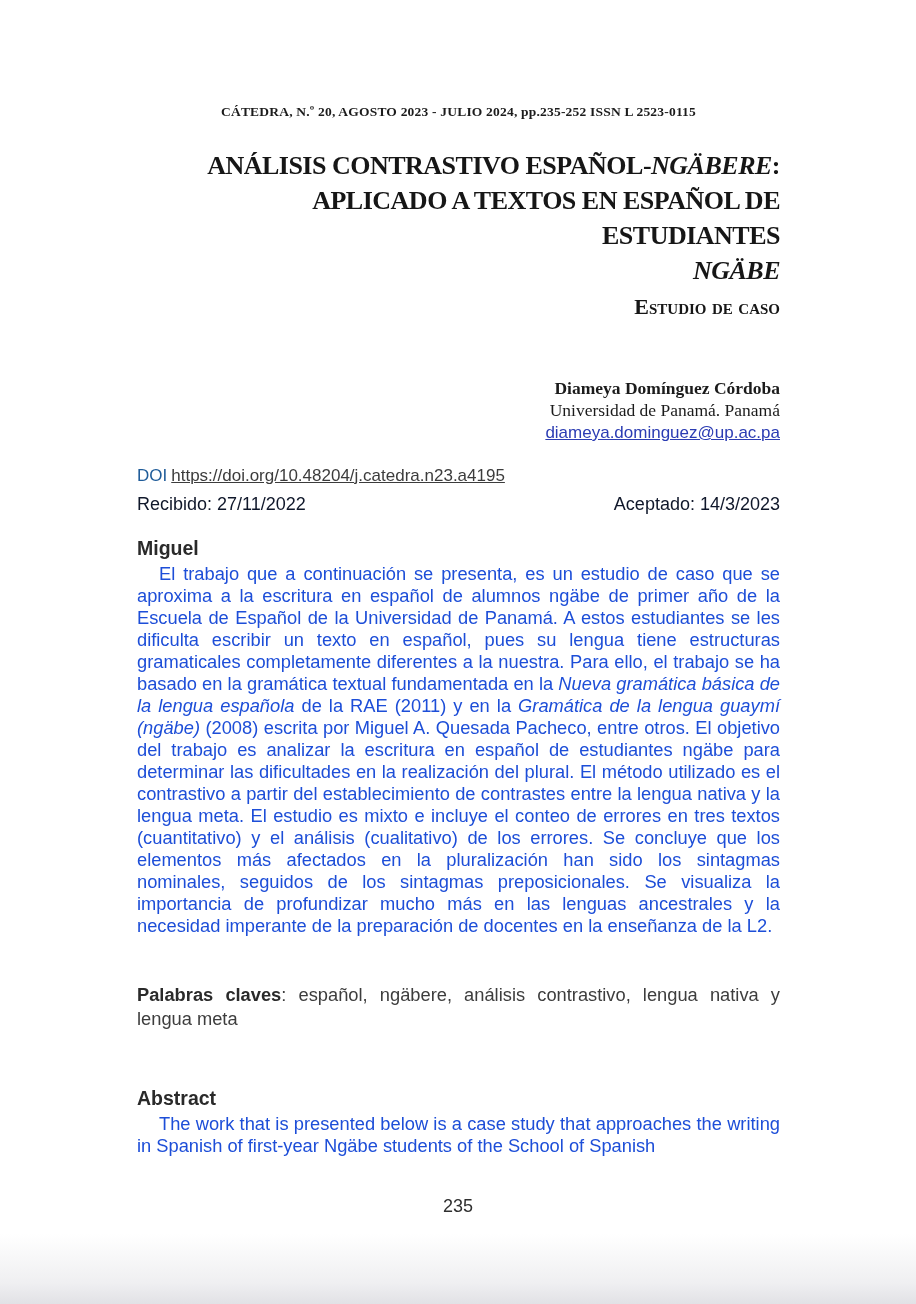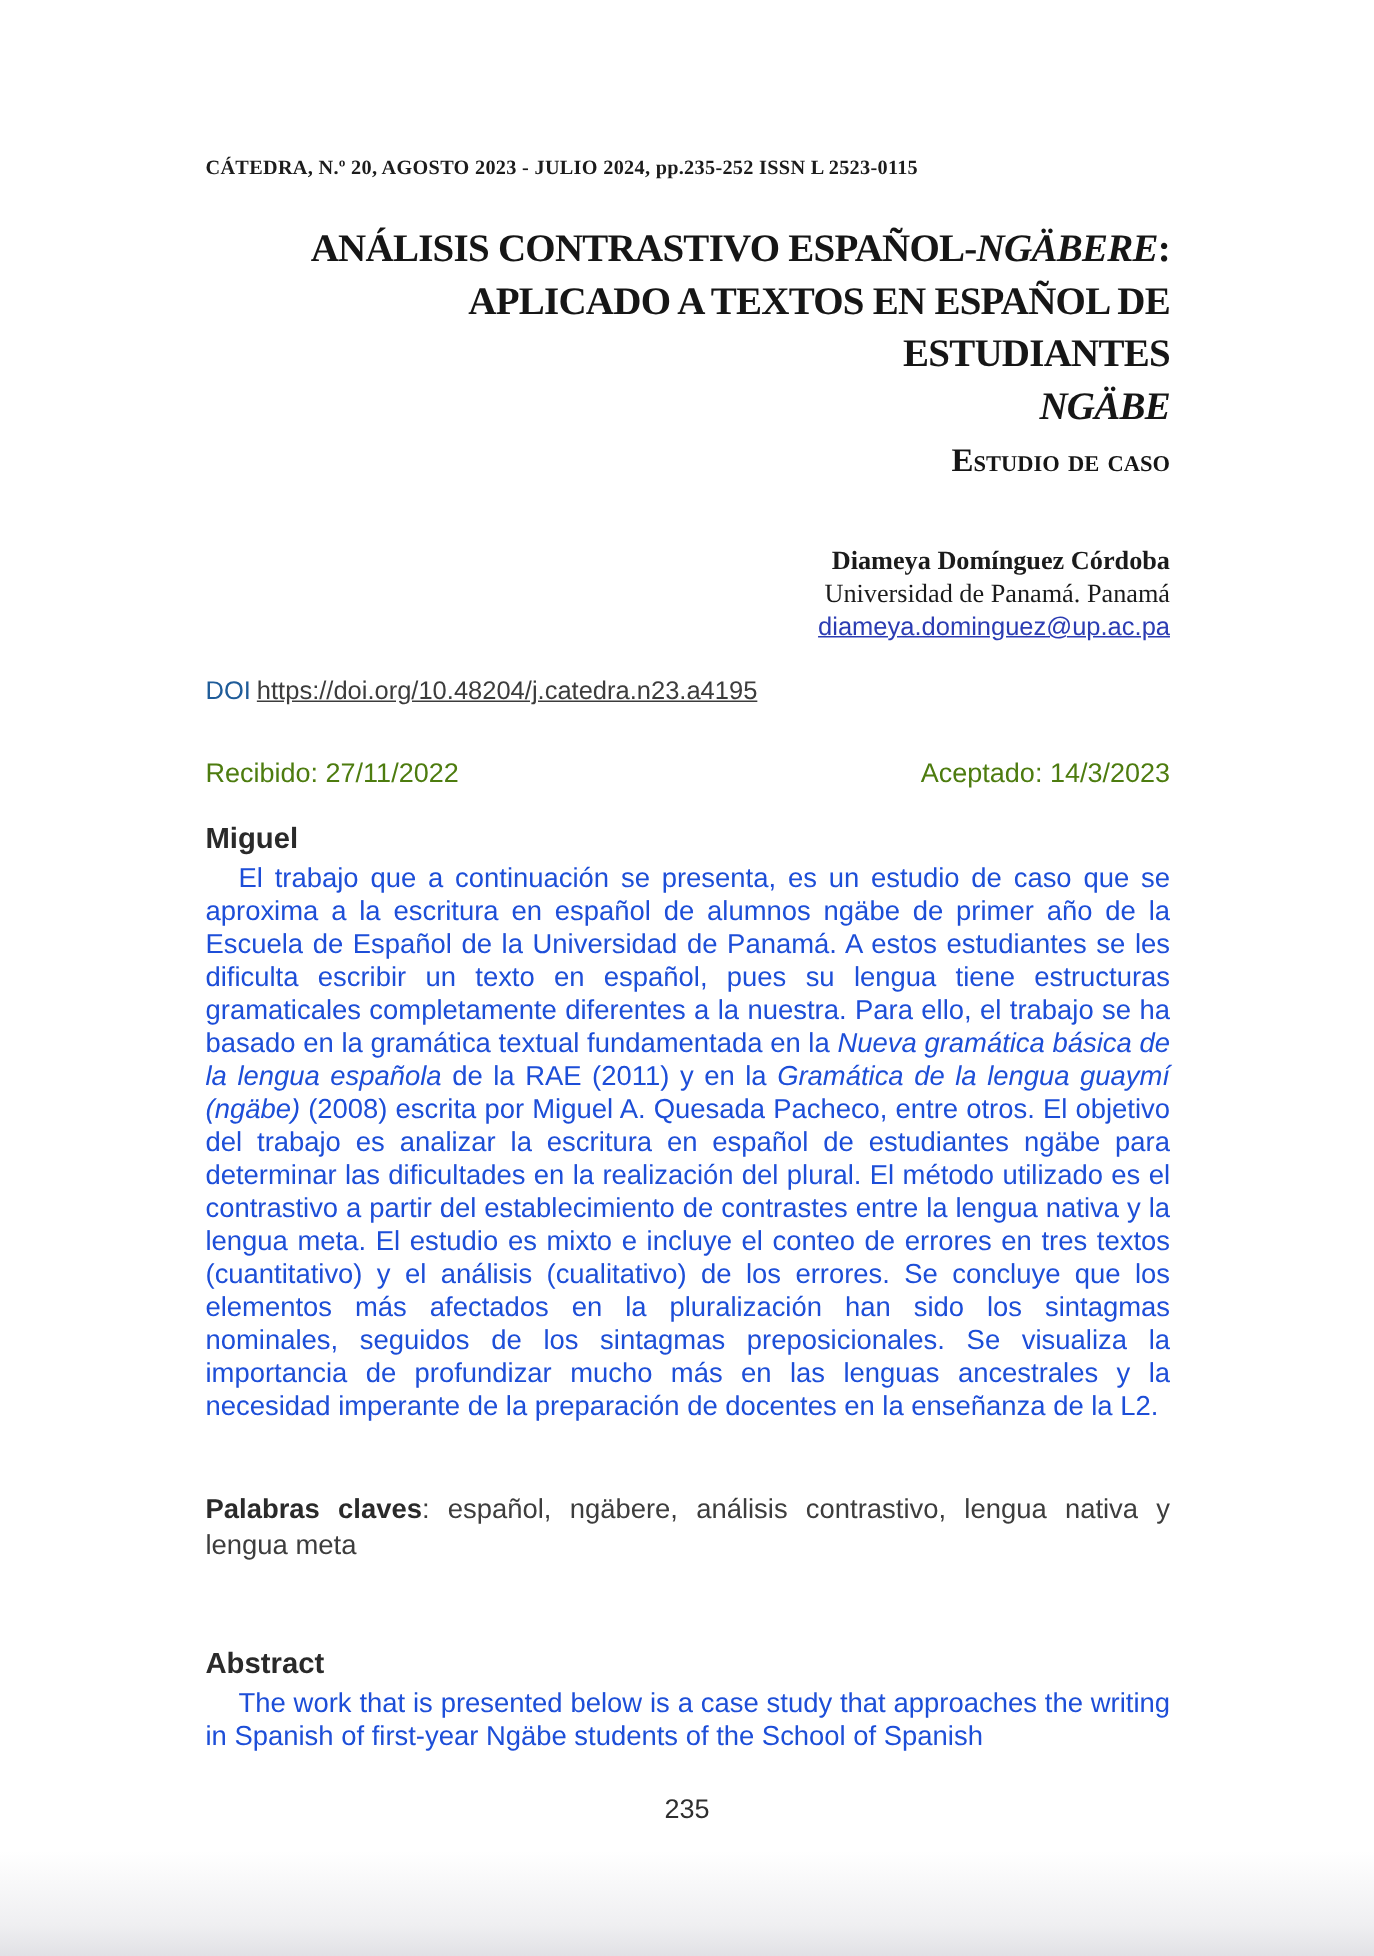--- a/index.html
+++ b/index.html
@@ -14,21 +14,21 @@
     color: var(--body-text, #3d3d3d);
   }
   .page-column {
     position: absolute;
     left: 137px;
     top: 0;
     width: 643px;
   }
   .journal-header {
     margin-top: 104px;
-    text-align: left;
+    text-align: center;
     font-family: "Liberation Serif", serif;
     font-weight: bold;
     font-size: 13.5px;
     letter-spacing: 0.2px;
     color: #1c1c1c;
     white-space: nowrap;
   }
   .article-title {
     margin-top: 28px;
     text-align: right;
@@ -42,21 +42,21 @@
   .article-subtitle {
     margin-top: 6px;
     text-align: right;
     font-family: "Liberation Serif", serif;
     font-variant: small-caps;
     font-weight: bold;
     font-size: 22px;
     color: #161616;
   }
   .author-block {
-    margin-top: 42px;
+    margin-top: 57px;
     text-align: right;
     font-family: "Liberation Serif", serif;
     font-size: 17.5px;
     line-height: 22px;
     color: #1b1b1b;
   }
   .author-name { font-weight: bold; }
   a.link {
     font-family: "Liberation Sans", sans-serif;
     font-size: 17px;
@@ -72,25 +72,25 @@
   .doi-label {
     color: var(--doi-blue, #1f5c99);
     margin-right: 4px;
   }
   a.doi-url {
     color: #3c3c3c;
     text-decoration: underline;
     cursor: pointer;
   }
   .dates-row {
-    margin-top: 34px;
+    margin-top: 8px;
     display: flex;
     justify-content: space-between;
     font-size: 18px;
-    color: #4d7c0f;
+    color: #0f172a;
   }
   .section-heading {
     margin-top: 22px;
     font-size: 19.5px;
     font-weight: bold;
     color: #2a2a2a;
   }
   .body-paragraph {
     margin-top: 3px;
     font-size: 18.3px;

